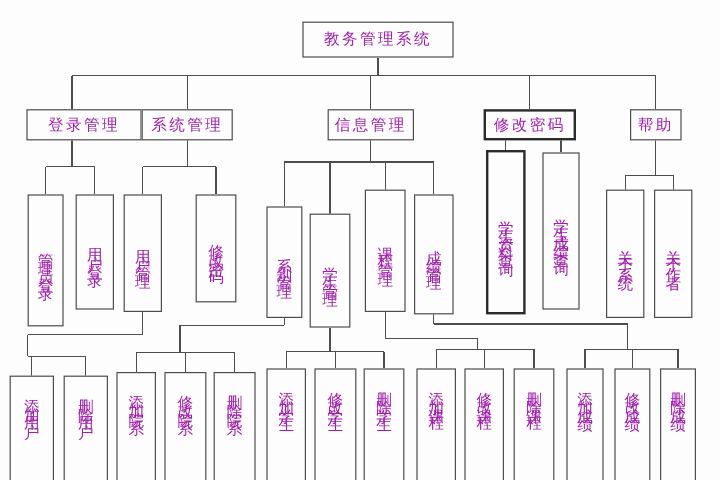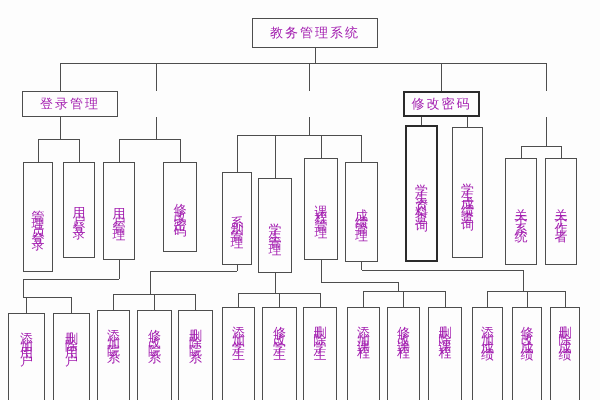--- a/index.html
+++ b/index.html
@@ -87,21 +87,24 @@
       <line x1="523" y1="270" x2="523" y2="291" stroke="#4d4d4d" stroke-width="1"></line>
       <line x1="487.5" y1="291" x2="565" y2="291" stroke="#4d4d4d" stroke-width="1"></line>
       <line x1="487.5" y1="291" x2="487.5" y2="307" stroke="#4d4d4d" stroke-width="1"></line>
       <line x1="527" y1="291" x2="527" y2="307" stroke="#4d4d4d" stroke-width="1"></line>
       <line x1="565" y1="291" x2="565" y2="307" stroke="#4d4d4d" stroke-width="1"></line>
     </svg>
 
   <div class="box h" style="left:252px;top:18px;width:126px;height:30px">教务管理系统</div>
 
   <div class="box h" style="left:22px;top:91px;width:96px;height:26px">登录管理</div>
+  <div class="box h" style="left:118px;top:91px;width:76px;height:26px">系统管理</div>
+  <div class="box h" style="left:273px;top:91px;width:72px;height:26px">信息管理</div>
   <div class="box h bd2" style="left:403px;top:91px;width:77px;height:26px">修改密码</div>
+  <div class="box h" style="left:525px;top:91px;width:43px;height:26px">帮助</div>
 
   <div class="box v" style="left:23px;top:162px;width:30px;height:110px">
       <span class="vt">管理员登录</span>
     </div>
   <div class="box v" style="left:63px;top:162px;width:32px;height:96px">
       <span class="vt">用户登录</span>
     </div>
   <div class="box v" style="left:103px;top:162px;width:32px;height:98px">
       <span class="vt">用户管理</span>
     </div>

